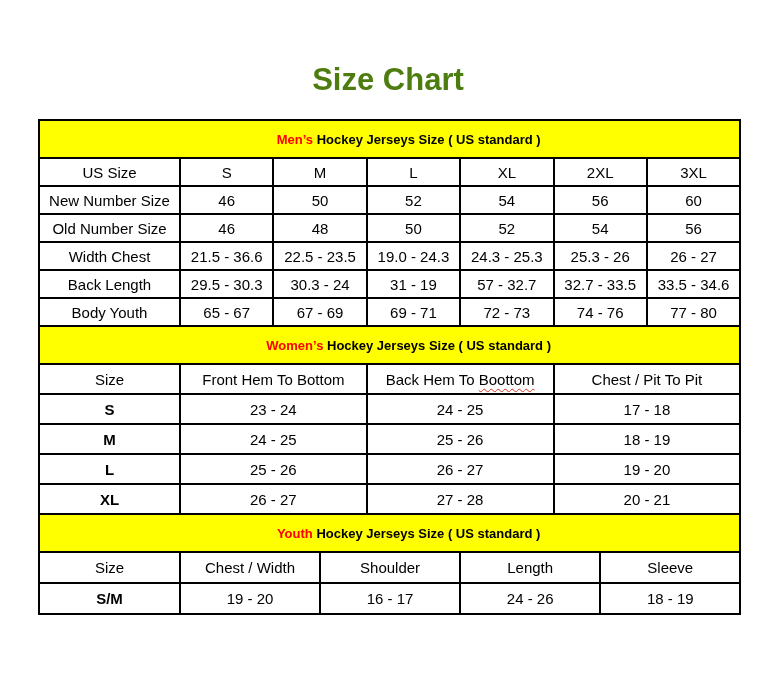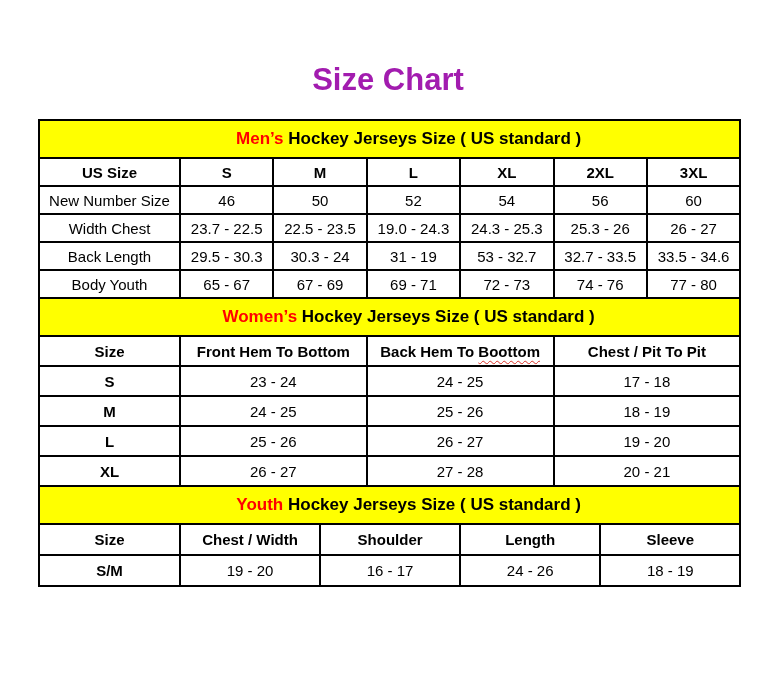--- a/index.html
+++ b/index.html
@@ -12,21 +12,21 @@
     width: 776px;
     height: 692px;
     background: #ffffff;
     font-family: "Liberation Sans", sans-serif;
     overflow: hidden;
   }
   .title {
     margin: 0;
     padding-top: 62px;
     text-align: center;
-    color: #a21caf;
+    color: #4d7c0f;
     font-size: 31px;
     font-weight: bold;
     letter-spacing: 0px;
   }
   table.chart {
     border-collapse: collapse;
     table-layout: fixed;
     width: 701px;
     margin: 21px 0 0 38px;
   }
@@ -36,26 +36,26 @@
     vertical-align: middle;
     color: #000000;
     font-size: 15px;
     padding: 0 2px;
     overflow: hidden;
     white-space: nowrap;
   }
   tr.band td {
     background: #ffff00;
     font-weight: bold;
-    font-size: 17px;
+    font-size: 13px;
     height: 36px;
     padding-left: 40px;
   }
   tr.band .accent { color: #ff0000; }
-  tr.hdr td { font-weight: bold; }
+  tr.hdr td { font-weight: normal; }
   tr.m-row td  { height: 26px; }
   tr.w-row td  { height: 28px; }
   tr.y-row td  { height: 29px; }
   td.lbl-bold { font-weight: bold; }
   .squiggle {
     text-decoration-line: underline;
     text-decoration-style: wavy;
     text-decoration-color: #d93025;
     text-decoration-thickness: 1px;
     text-underline-offset: 3px;
@@ -104,34 +104,43 @@
       <tr class="m-row">
         <td>New Number Size</td>
         <td colspan="2">46</td>
         <td colspan="2">50</td>
         <td colspan="2">52</td>
         <td colspan="2">54</td>
         <td colspan="2">56</td>
         <td colspan="2">60</td>
       </tr>
       <tr class="m-row">
+        <td>Old Number Size</td>
+        <td colspan="2">46</td>
+        <td colspan="2">48</td>
+        <td colspan="2">50</td>
+        <td colspan="2">52</td>
+        <td colspan="2">54</td>
+        <td colspan="2">56</td>
+      </tr>
+      <tr class="m-row">
         <td>Width Chest</td>
-        <td colspan="2">23.7 - 22.5</td>
+        <td colspan="2">21.5 - 36.6</td>
         <td colspan="2">22.5 - 23.5</td>
         <td colspan="2">19.0 - 24.3</td>
         <td colspan="2">24.3 - 25.3</td>
         <td colspan="2">25.3 - 26</td>
         <td colspan="2">26 - 27</td>
       </tr>
       <tr class="m-row">
         <td>Back Length</td>
         <td colspan="2">29.5 - 30.3</td>
         <td colspan="2">30.3 - 24</td>
         <td colspan="2">31 - 19</td>
-        <td colspan="2">53 - 32.7</td>
+        <td colspan="2">57 - 32.7</td>
         <td colspan="2">32.7 - 33.5</td>
         <td colspan="2">33.5 - 34.6</td>
       </tr>
       <tr class="m-row">
         <td>Body Youth</td>
         <td colspan="2">65 - 67</td>
         <td colspan="2">67 - 69</td>
         <td colspan="2">69 - 71</td>
         <td colspan="2">72 - 73</td>
         <td colspan="2">74 - 76</td>

